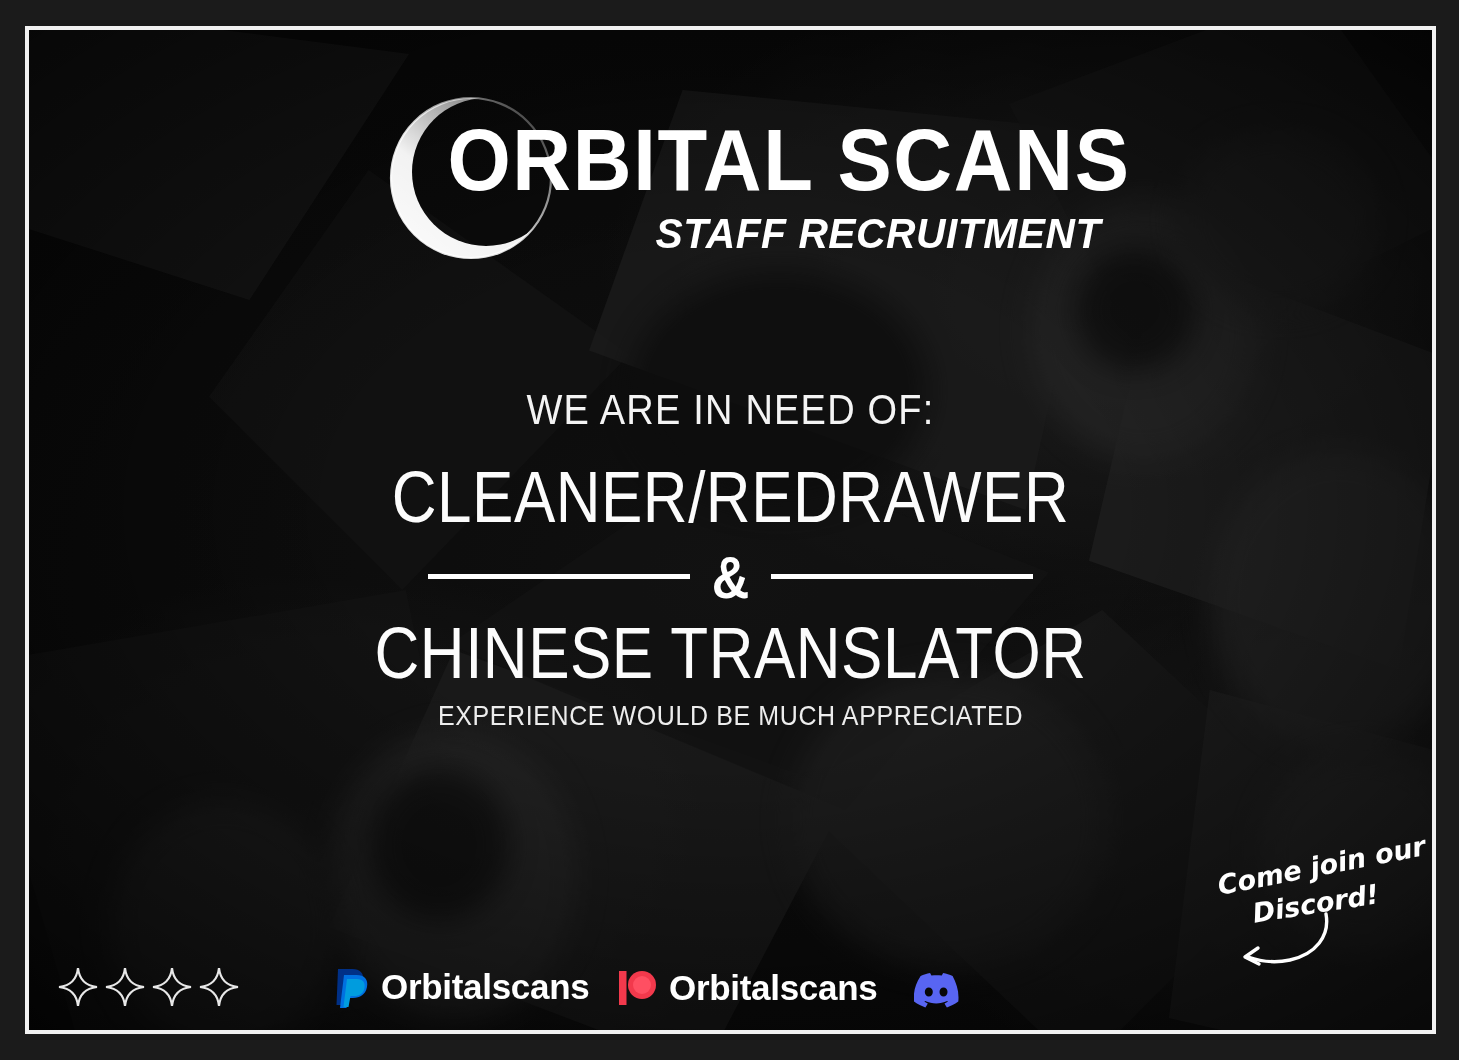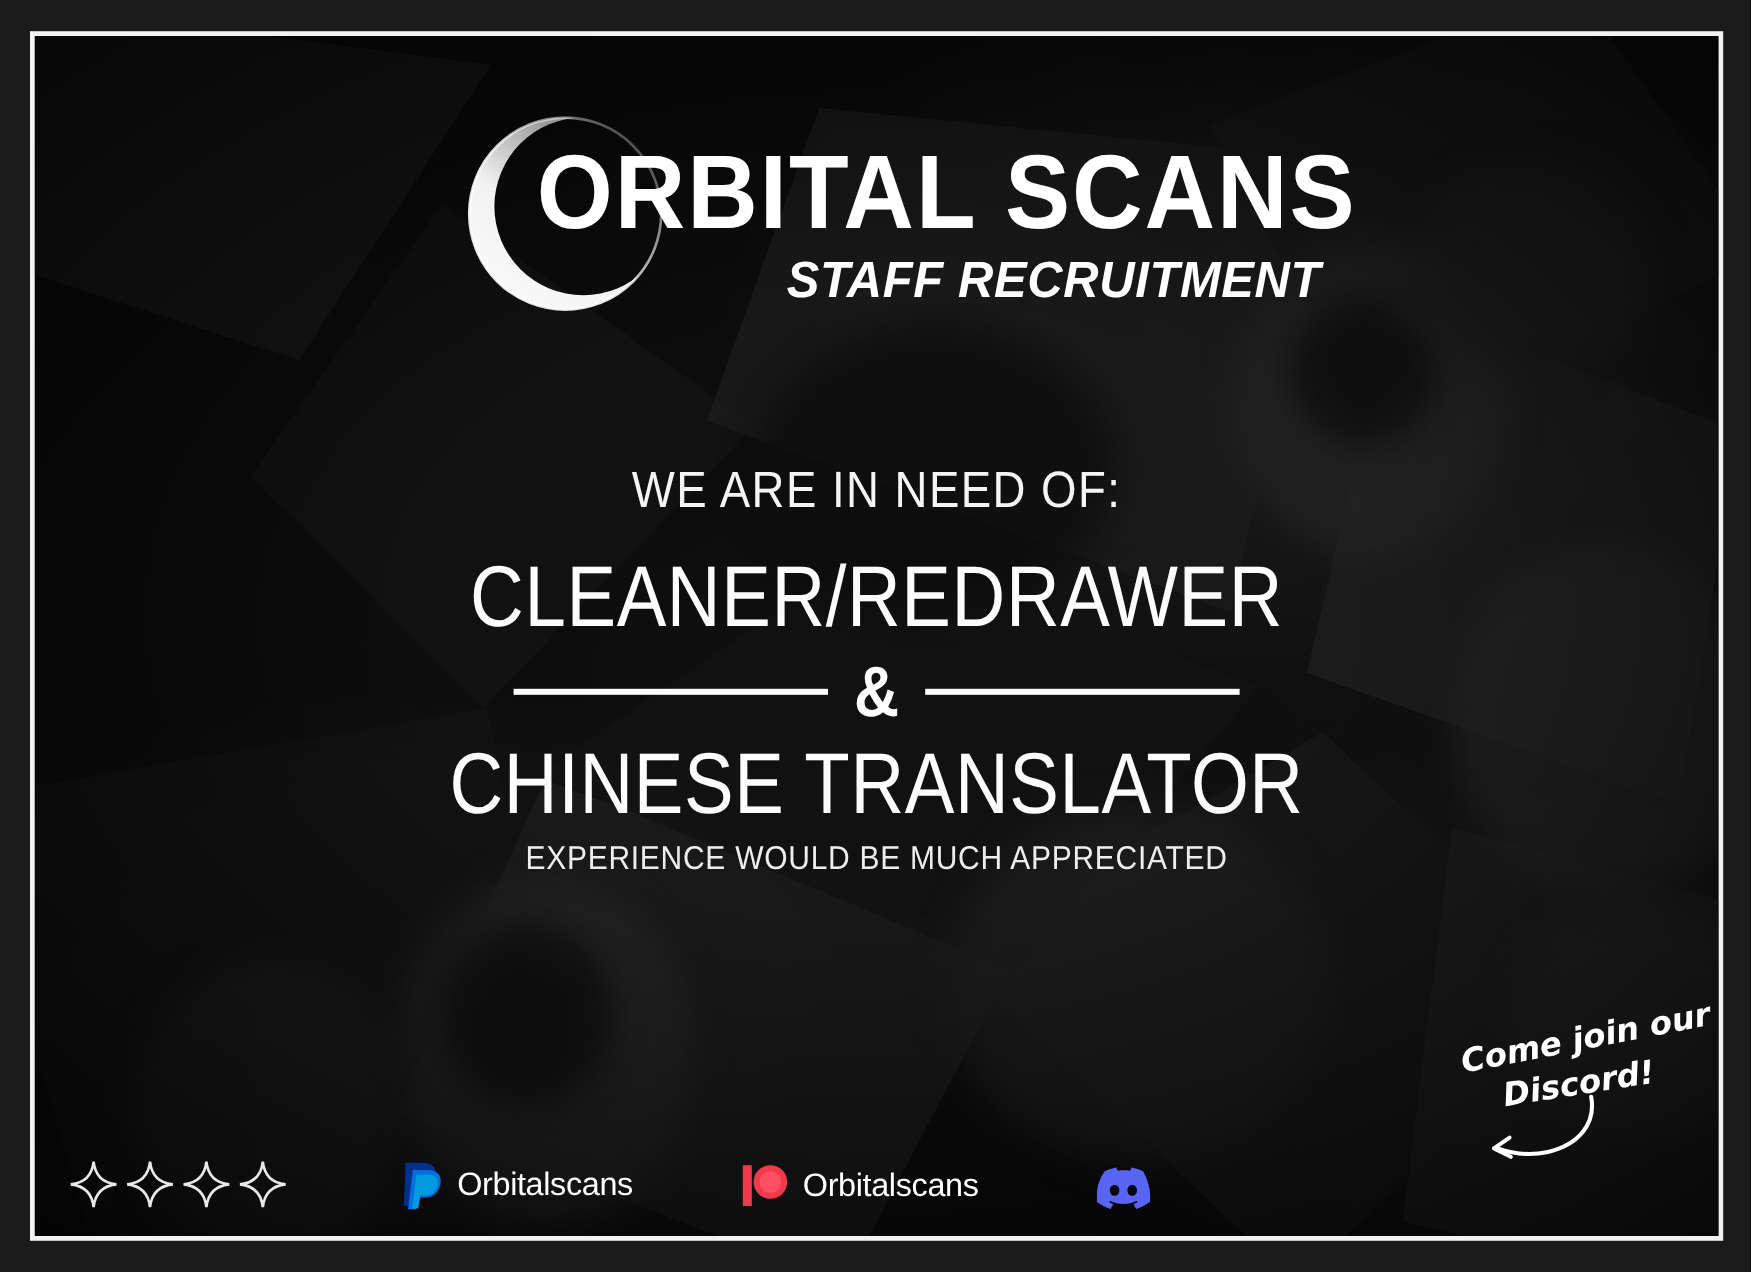--- a/index.html
+++ b/index.html
@@ -13,21 +13,21 @@
     overflow: hidden;
     font-family: "Liberation Sans", sans-serif;
     -webkit-font-smoothing: antialiased;
   }
 
   
   #poster {
     position: relative;
     width: 1459px;
     height: 1060px;
-    background: #000000;
+    background: #be185d;
     overflow: hidden;
   }
 
   
   .matte {
     position: absolute;
     inset: 0;
     background: #1b1b1b;
   }
 
@@ -232,22 +232,22 @@
 
   .pay-item {
     position: absolute;
     display: flex;
     align-items: center;
     gap: 12px;
     bottom: 8px;
   }
   .pay-item .lbl {
     color: #ffffff;
-    font-size: 27px;
-    font-weight: 400;
+    font-size: 35px;
+    font-weight: 700;
     letter-spacing: -0.3px;
     white-space: nowrap;
   }
   #paypal-item  { left: 306px; }
   #patreon-item { left: 588px; }
   #discord-item { left: 885px; }
 
   .ico { display: block; flex: 0 0 auto; }
 
   

